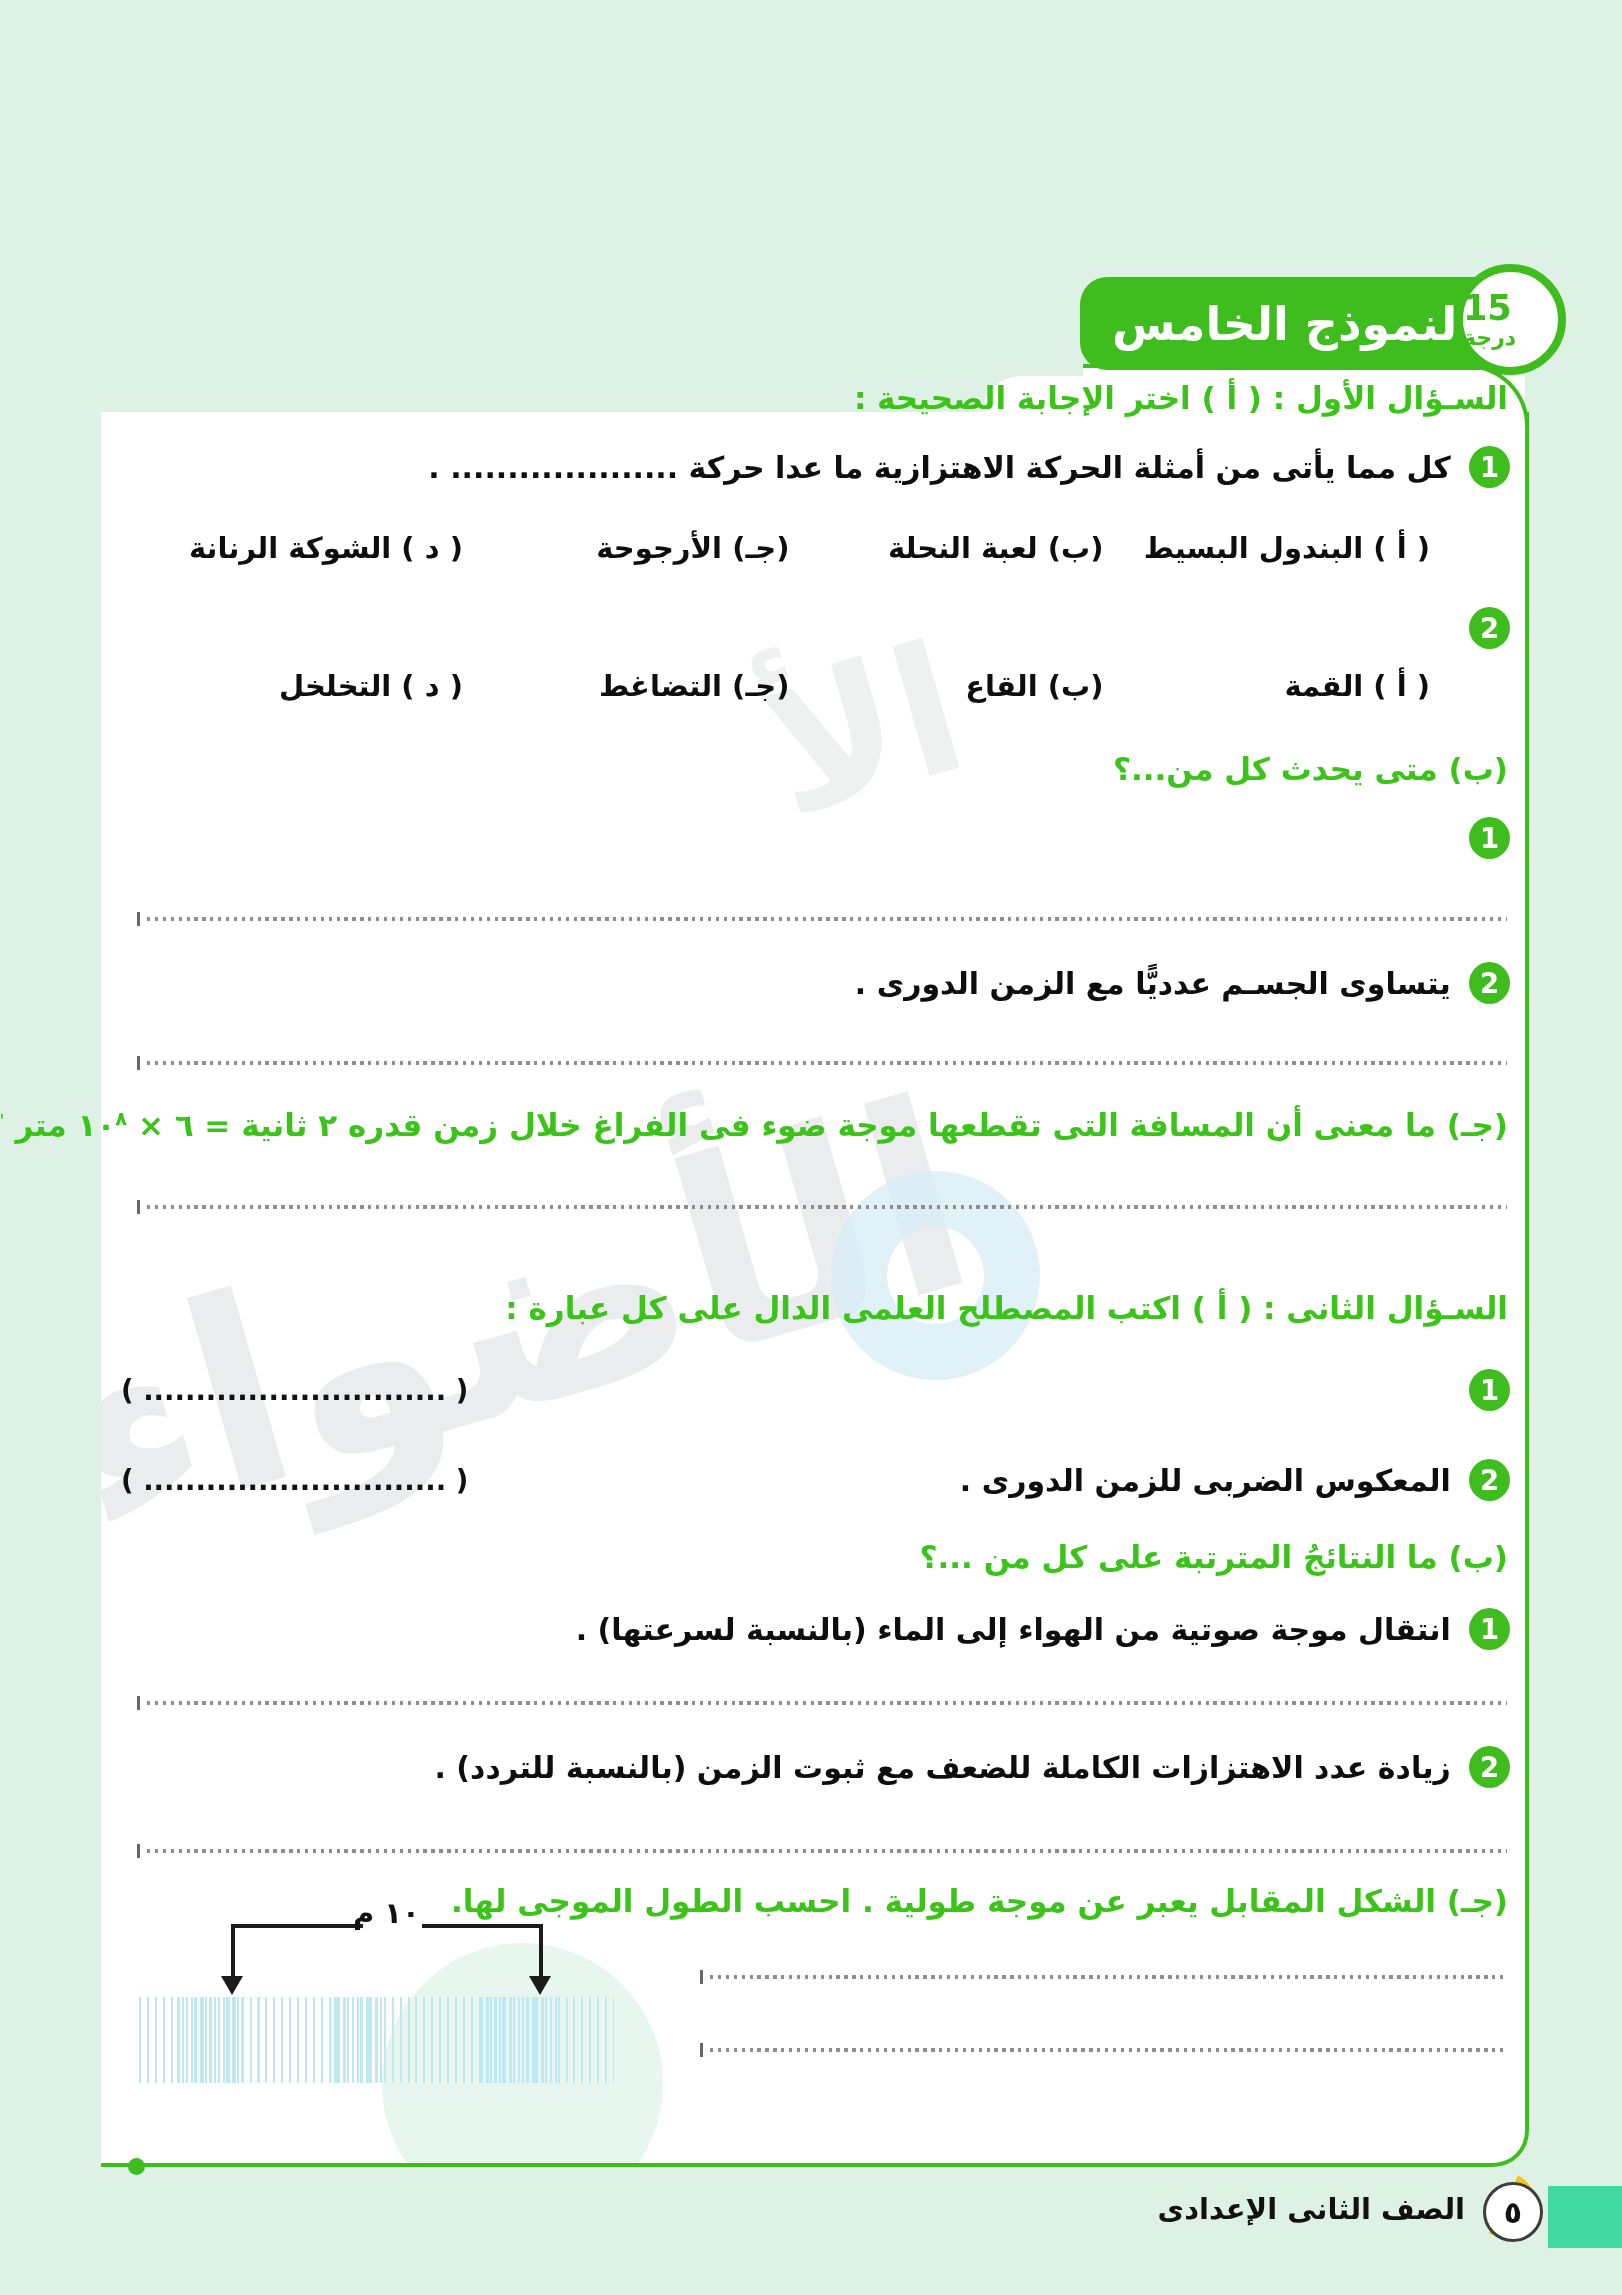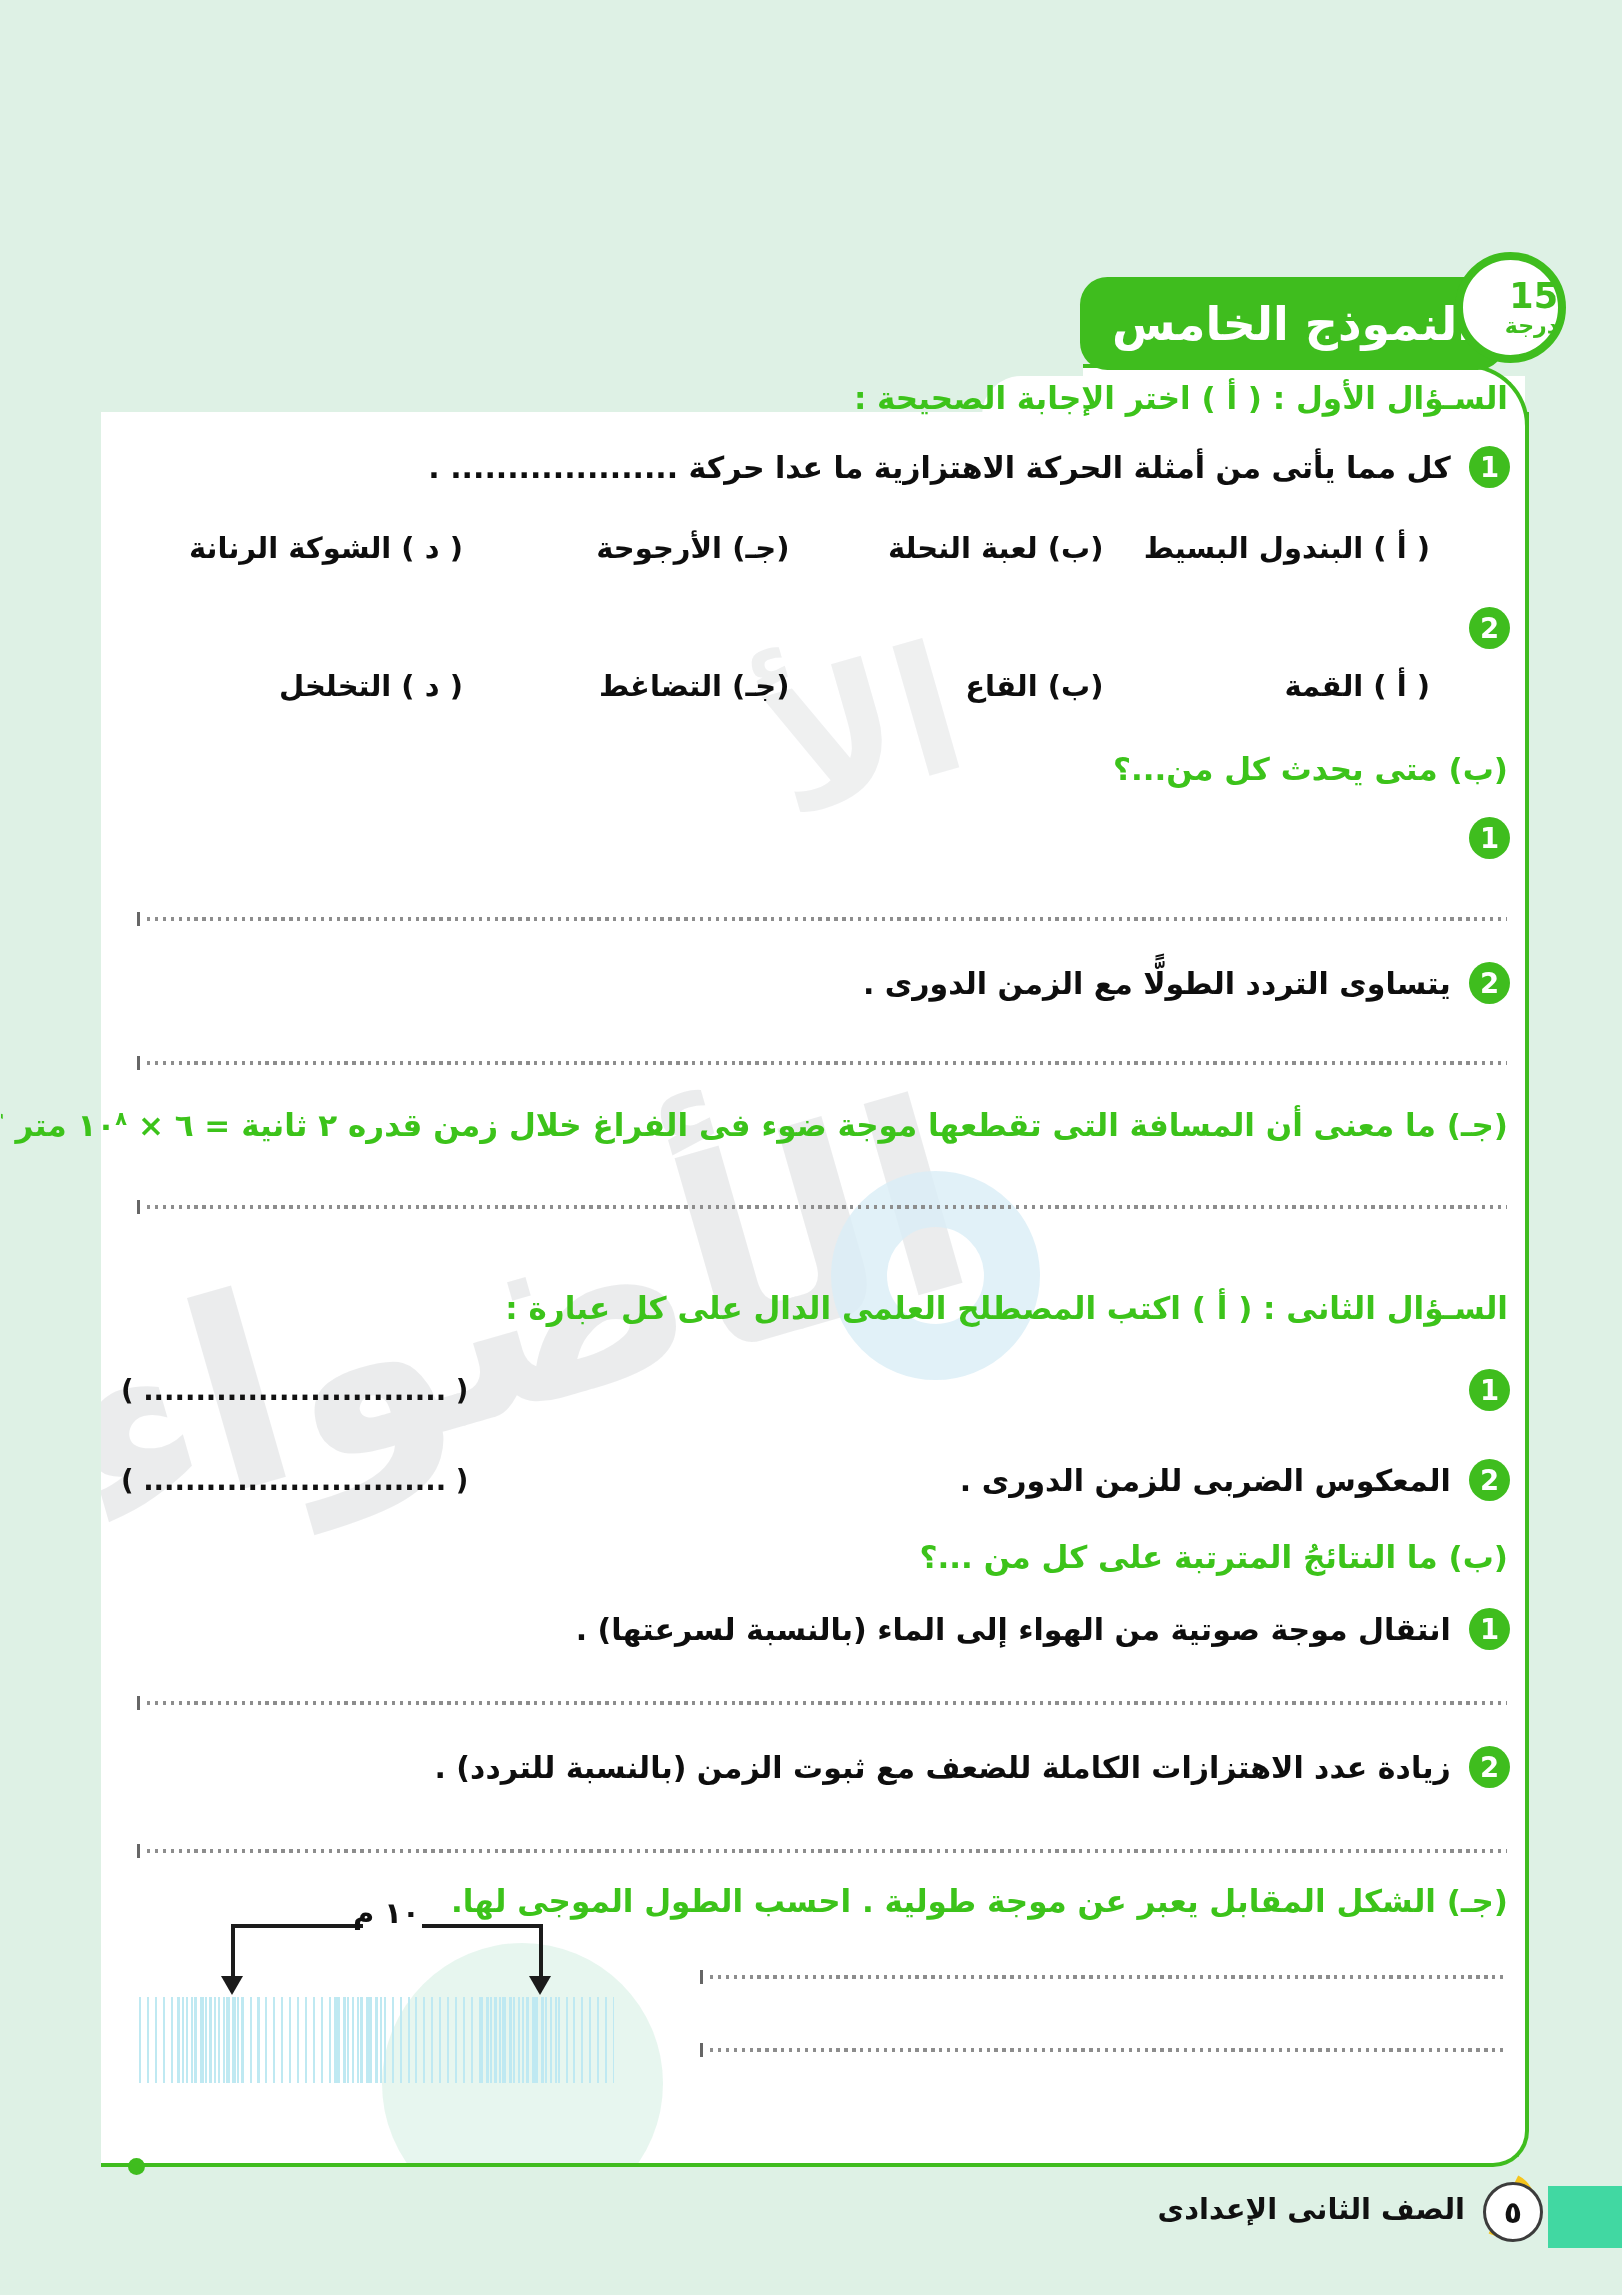--- a/index.html
+++ b/index.html
@@ -49,23 +49,23 @@
   .wm-blob{left:281px;top:1531px;width:281px;height:281px;background:#e3f5ec;border-radius:50%;opacity:.85}
 
   
   .banner{
     position:absolute;left:1080px;top:277px;width:425px;height:93px;
     background:var(--g);border-radius:27.5px;z-index:4;
     display:flex;align-items:center;justify-content:center;
     color:#fff;font-size:46px;white-space:nowrap;
   }
   .badge{
-    position:absolute;left:1455px;top:252px;width:111px;height:111px;
+    position:absolute;left:1455px;top:264px;width:111px;height:111px;
     background:#fff;border:8.5px solid var(--g);border-radius:50%;z-index:5;
-    display:flex;flex-direction:column;align-items:flex-start;justify-content:center;line-height:1.05;
+    display:flex;flex-direction:column;align-items:flex-end;justify-content:center;line-height:1.05;
   }
   .badge .val{color:var(--g);font-size:35px}
   .badge .unit{color:var(--g);font-size:22px}
 
   
   .row{position:absolute;z-index:6;display:flex;align-items:center;gap:18.3px;direction:rtl}
   .numcirc{
     width:41px;height:42px;border-radius:50%;background:var(--g);flex:0 0 auto;
     color:#fff;display:flex;align-items:center;justify-content:center;font-size:27.5px;
   }
@@ -197,21 +197,21 @@
 
 <div class="h-green" id="q1bHeading">(ب) متى يحدث كل من...؟</div>
 
 <div class="row" id="q1bi1">
   <span class="numcirc">1</span>
 </div>
 <div class="dotline dl-full" id="dl1"></div>
 
 <div class="row" id="q1bi2">
   <span class="numcirc">2</span>
-  <span class="itext">يتساوى التردد الطولًّا مع الزمن الدورى .</span>
+  <span class="itext">يتساوى الجسـم عدديًّا مع الزمن الدورى .</span>
 </div>
 <div class="dotline dl-full" id="dl2"></div>
 
 <div class="h-green" id="q1cHeading">
   <span>(جـ) ما معنى أن المسافة التى تقطعها موجة ضوء فى الفراغ خلال زمن قدره ٢ ثانية = ٦ × ١٠</span><sup>٨</sup><span> متر ؟</span>
 </div>
 <div class="dotline dl-full" id="dl3"></div>
 
 <div class="h-green" id="q2Heading">السـؤال الثانى : ( أ ) اكتب المصطلح العلمى الدال على كل عبارة :</div>
 

